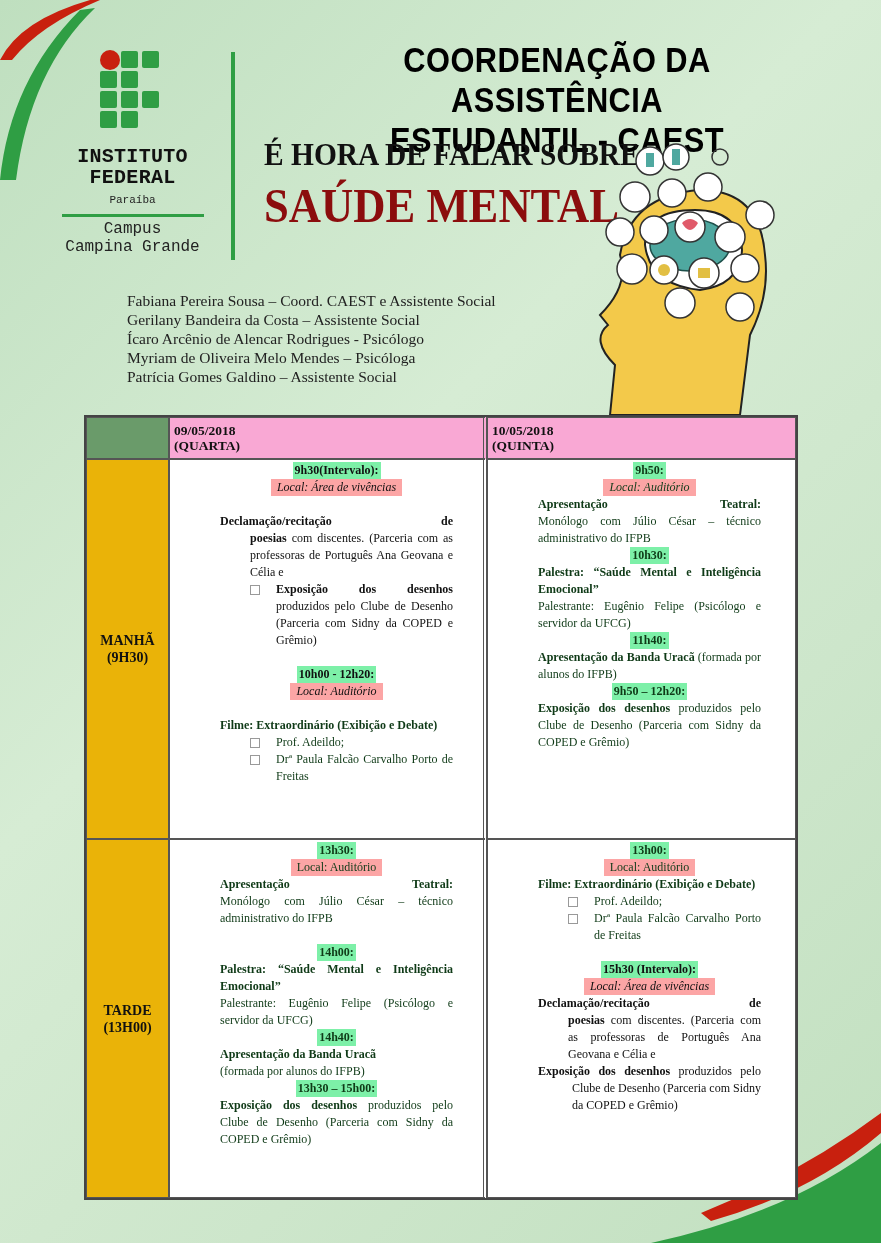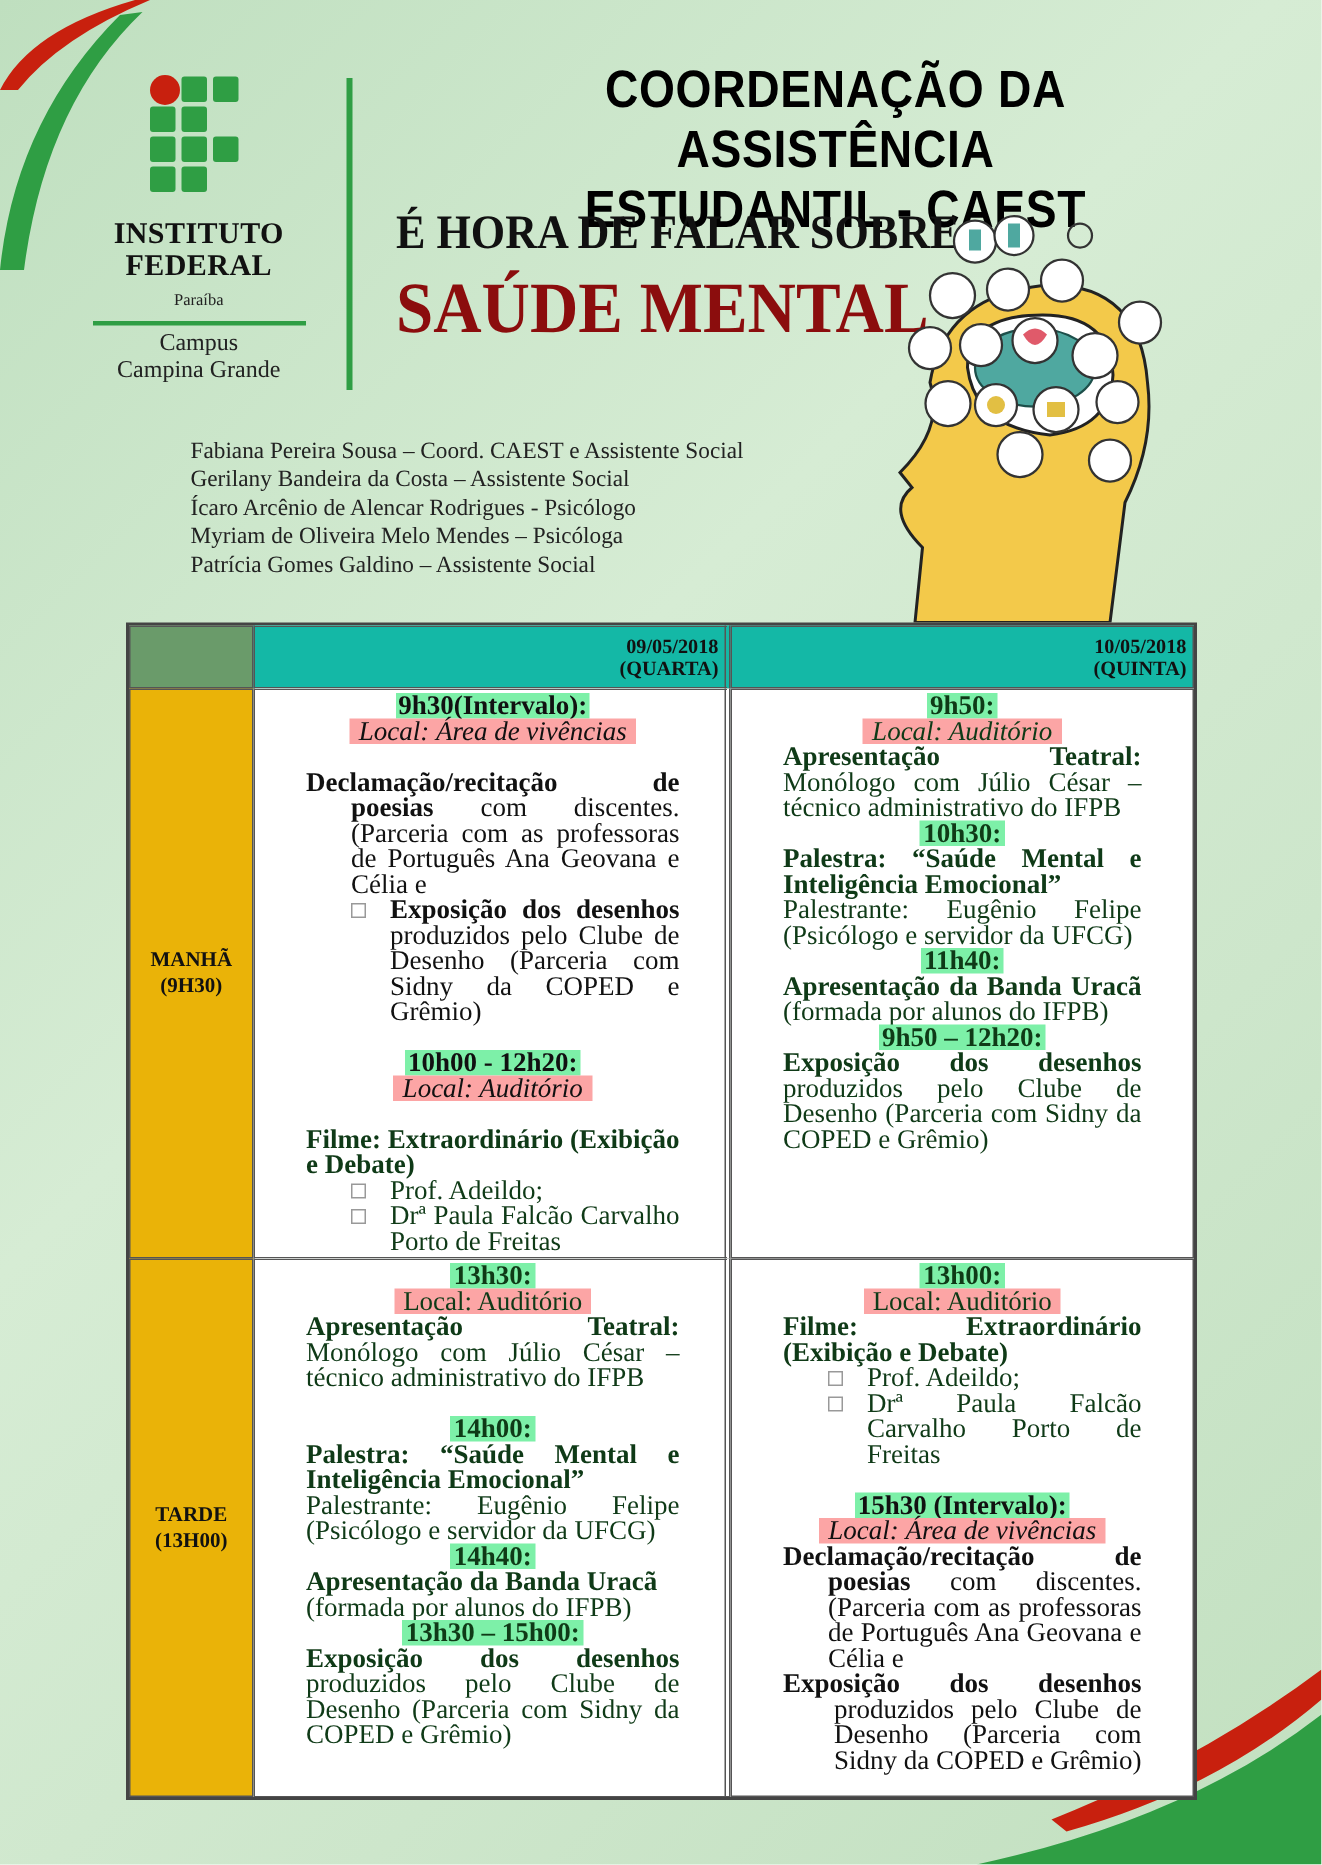--- a/index.html
+++ b/index.html
@@ -8,21 +8,21 @@
     position: relative;
     background: linear-gradient(135deg, #bfdfbf 0%, #d6ecd4 40%, #cde6cb 70%, #c2e0c0 100%);
     font-family: "Liberation Serif", serif;
     color: #111;
   }
   .swoosh { position: absolute; }
   .logo { position: absolute; left: 60px; top: 40px; width: 150px; }
   .logo-grid { position: absolute; left: 40px; top: 10px; width: 60px; height: 80px; }
   .logo-sq { position: absolute; width: 17px; height: 17px; background: #2f9e44; border-radius: 2px; }
   .logo-dot { position: absolute; width: 20px; height: 20px; background: #c8200e; border-radius: 50%; left: 0; top: 0; }
-  .logo-text { position: absolute; left: 0; top: 106px; width: 145px; text-align: center; font-family: Liberation Serif, serif; }
+  .logo-text { position: absolute; left: 0; top: 106px; width: 145px; text-align: center; font-family: Liberation Mono, monospace; }
   .logo-inst { font-size: 20px; font-weight: bold; line-height: 21px; color: #111; letter-spacing: 0.3px; }
   .logo-state { font-size: 11px; line-height: 20px; color: #222; margin-top: 2px; }
   .logo-rule { width: 142px; height: 3px; background: #2f9e44; margin: 4px auto 3px; }
   .logo-campus { font-size: 16px; line-height: 18px; color: #222; }
   .vrule { position: absolute; left: 231px; top: 52px; width: 4px; height: 208px; background: #2f9e44; }
 
   .title1 {
     position: absolute; left: 262px; top: 40px; width: 590px; text-align: center;
     font-family: "Liberation Sans", sans-serif; font-weight: bold; font-size: 35px; line-height: 40px;
     color: #000; transform: scaleX(0.88); transform-origin: center top; letter-spacing: 0.5px;
@@ -39,25 +39,25 @@
 
   .team { position: absolute; left: 127px; top: 291px; font-size: 15.5px; line-height: 19px; color: #222; }
   .team-label { font-weight: bold; }
 
   table.sched {
     position: absolute; left: 84px; top: 415px; width: 714px; height: 785px;
     border-collapse: separate; border-spacing: 0;
     border: 2px solid #444;
   }
   .sched td, .sched th { border: 1px solid #555; vertical-align: top; }
-  .sched th { background: #14b8a6; color: #111; font-weight: bold; font-size: 13.5px; line-height: 15px; padding: 5px 4px; text-align: right; height: 38px; }
+  .sched th { background: #f9a8d4; color: #111; font-weight: bold; font-size: 13.5px; line-height: 15px; padding: 5px 4px; text-align: left; height: 38px; }
   .sched .rowlabel { background: #eab308; width: 83px; text-align: center; vertical-align: middle; font-weight: bold; font-size: 14px; line-height: 17px; color: #111; }
   .sched .col1 { width: 318px; background: #fff; border-right: 4px double #555; }
   .sched .col2 { background: #fff; }
-  .cell { padding: 2px 30px 2px 34px; font-size: 18px; line-height: 17px; text-align: justify; }
+  .cell { padding: 2px 30px 2px 34px; font-size: 12px; line-height: 17px; text-align: justify; margin-left: 16px; }
   .col2 .cell { padding: 2px 34px 2px 34px; }
   .ctr { text-align: center; }
   .time { display: inline-block; background: #7df0a8; font-weight: bold; padding: 0 2px; }
   .loc { display: inline-block; background: #fca5a5; padding: 0 6px; }
   .it { font-style: italic; }
   .b { font-weight: bold; }
   .green { color: #0f3a17; }
   .indent { padding-left: 30px; text-indent: 0; font-family: Liberation Serif, serif; }
   .hang { padding-left: 34px; text-indent: -34px; }
   .bul { position: relative; padding-left: 56px; }

